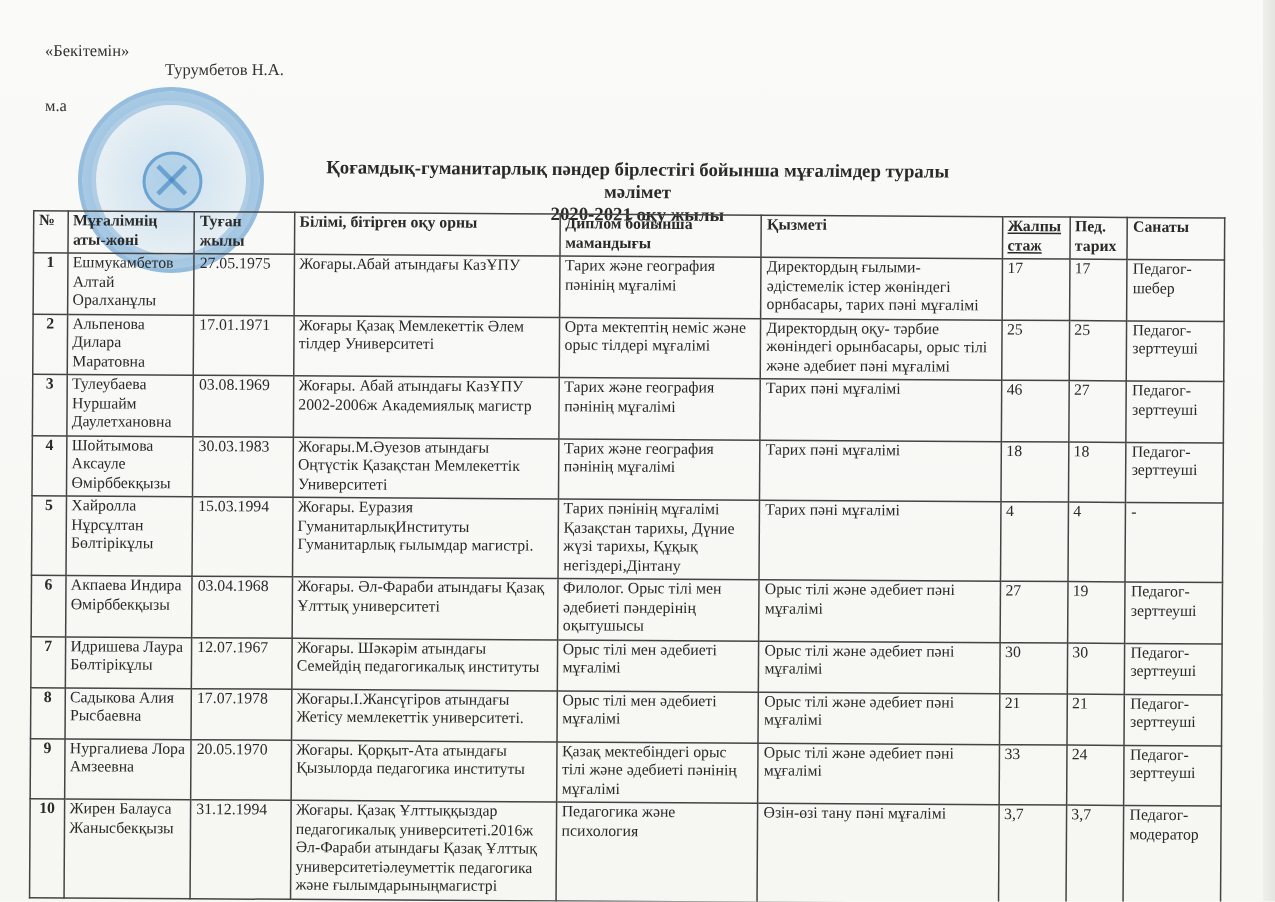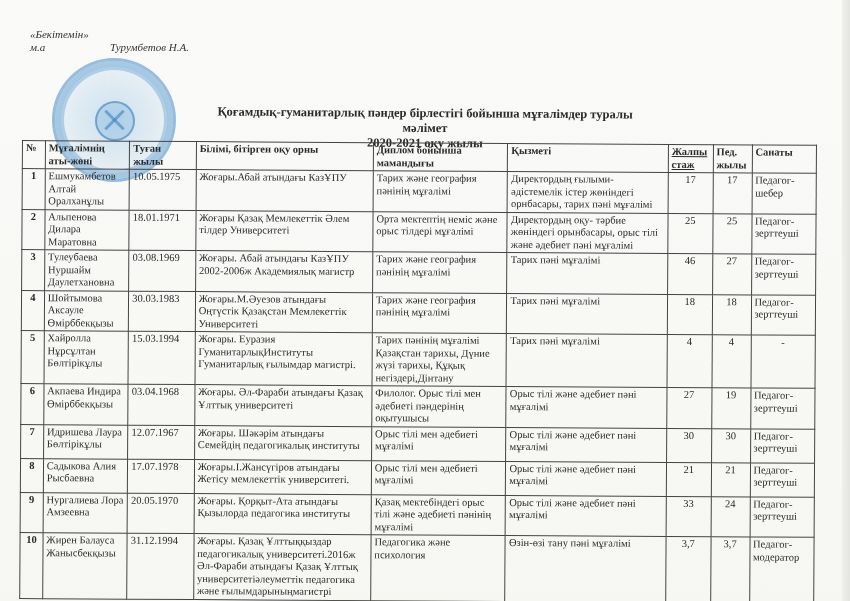--- a/index.html
+++ b/index.html
@@ -13,24 +13,24 @@
     .page {
       position: absolute; left: 0; top: 0; width: 850px; height: 601px;
       background: linear-gradient(180deg, #fafaf8 0%, #f6f6f3 100%);
     }
     .right-edge {
       position: absolute; right: 0; top: 0; width: 8px; height: 601px;
       background: linear-gradient(90deg, #efefec, #e4e4e0);
     }
     .approval {
       position: absolute; left: 30px; top: 28px;
-      font-size: 11px; line-height: 13px; color: #333; font-style: italic;
+      font-size: 11px; line-height: 13px; color: #333;
     }
     .approval .sig-line { display: flex; gap: 0; }
-    .approval .sig-left { width: 80px; }
+    .approval .sig-left { width: 80px; margin-top: 24px; }
     .stamp {
       position: absolute; left: 52px; top: 58px; width: 118px; height: 118px;
       border-radius: 50%;
       border: 3px solid rgba(70,140,200,0.55);
       box-shadow: inset 0 0 0 6px rgba(120,175,220,0.25), inset 0 0 0 9px rgba(70,140,200,0.35);
       background: radial-gradient(circle, rgba(120,180,225,0.35) 0%, rgba(120,180,225,0.15) 60%, rgba(255,255,255,0) 72%);
     }
     .stamp .emblem {
       position: absolute; left: 40px; top: 40px; width: 36px; height: 36px;
       border-radius: 50%;
@@ -51,21 +51,21 @@
       position: absolute; left: 22px; top: 140px; width: 795px;
       border-collapse: collapse; font-size: 10.5px; line-height: 12.5px;
       transform: rotate(0.35deg); transform-origin: left top;
     }
     table.grid th, table.grid td {
       border: 1px solid #444; vertical-align: top; padding: 1px 3px;
       text-align: left;
     }
     table.grid th { font-weight: bold; font-size: 10.5px; }
     table.grid td.num { text-align: center; font-weight: bold; }
-    table.grid td.center { text-align: center; }
+    table.grid td.center { text-align: left; }
     .c-no { width: 16px; }
     .c-name { width: 78px; }
     .c-birth { width: 60px; }
     .c-edu { width: 173px; }
     .c-dip { width: 130px; }
     .c-pos { width: 158px; }
     .c-tot { width: 38px; text-decoration: underline; }
     .c-ped { width: 32px; }
     .c-cat { width: 58px; margin-left: 32px; }
     table.grid tr { height: 34px; }
@@ -97,40 +97,40 @@
   <table class="grid">
     <thead>
       <tr class="hdr">
         <th class="c-no">№</th>
         <th class="c-name">Мұғалімнің аты-жөні</th>
         <th class="c-birth">Туған жылы</th>
         <th class="c-edu">Білімі, бітірген оқу орны</th>
         <th class="c-dip">Диплом бойынша мамандығы</th>
         <th class="c-pos">Қызметі</th>
         <th class="c-tot">Жалпы стаж</th>
-        <th class="c-ped">Пед. жылы</th>
+        <th class="c-ped">Пед. тарих</th>
         <th class="c-cat">Санаты</th>
       </tr>
     </thead>
     <tbody>
       <tr>
         <td class="num">1</td>
         <td>Ешмукамбетов Алтай Оралханұлы</td>
-        <td>10.05.1975</td>
+        <td>27.05.1975</td>
         <td>Жоғары.Абай атындағы КазҰПУ</td>
         <td>Тарих және география пәнінің мұғалімі</td>
         <td>Директордың ғылыми-әдістемелік істер жөніндегі орнбасары, тарих пәні мұғалімі</td>
         <td class="center">17</td>
         <td class="center">17</td>
         <td>Педагог-шебер</td>
       </tr>
       <tr>
         <td class="num">2</td>
         <td>Альпенова Дилара Маратовна</td>
-        <td>18.01.1971</td>
+        <td>17.01.1971</td>
         <td>Жоғары Қазақ Мемлекеттік Әлем тілдер Университеті</td>
         <td>Орта мектептің неміс және орыс тілдері мұғалімі</td>
         <td>Директордың оқу- тәрбие  жөніндегі орынбасары, орыс тілі және әдебиет пәні мұғалімі</td>
         <td class="center">25</td>
         <td class="center">25</td>
         <td>Педагог-зерттеуші</td>
       </tr>
       <tr>
         <td class="num">3</td>
         <td>Тулеубаева Нуршайм Даулетхановна</td>

